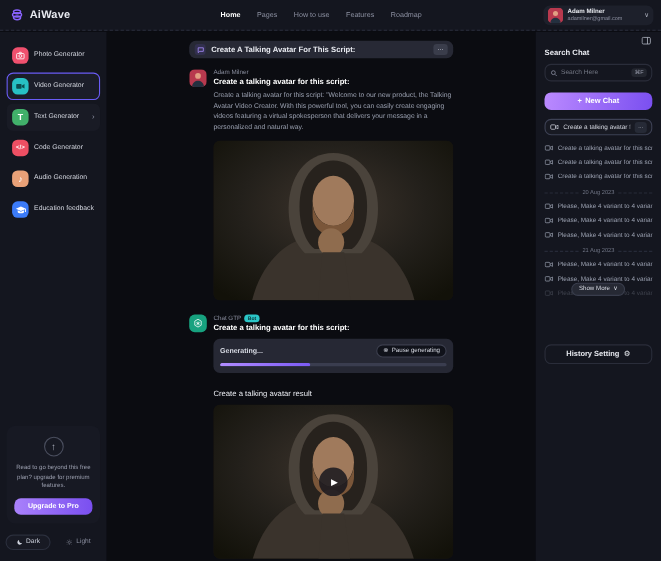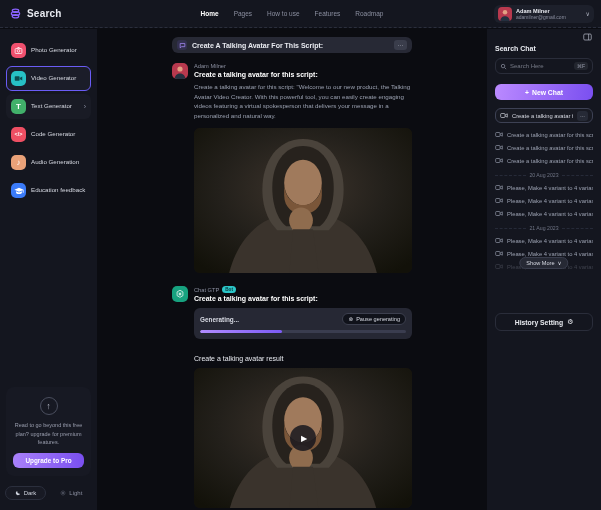--- a/index.html
+++ b/index.html
@@ -133,21 +133,21 @@
 
   <div class="topbar">
     <div class="topbar-left">
       <span>
         <svg width="13" height="13" viewBox="0 0 24 24" fill="none" stroke="#8a63ff" stroke-width="2.4">
           <ellipse cx="12" cy="7" rx="6" ry="3.1"></ellipse>
             <ellipse cx="12" cy="12" rx="7.6" ry="3.6"></ellipse>
             <ellipse cx="12" cy="17" rx="6" ry="3.1"></ellipse>
         </svg>
       </span>
-      <span class="brand-name">Search</span>
+      <span class="brand-name">AiWave</span>
     </div>
     <div class="topbar-nav">
       <span class="nav-item active">Home</span>
       <span class="nav-item">Pages</span>
       <span class="nav-item">How to use</span>
       <span class="nav-item">Features</span>
       <span class="nav-item">Roadmap</span>
     </div>
     <div class="topbar-right">
       <div class="user-card">

